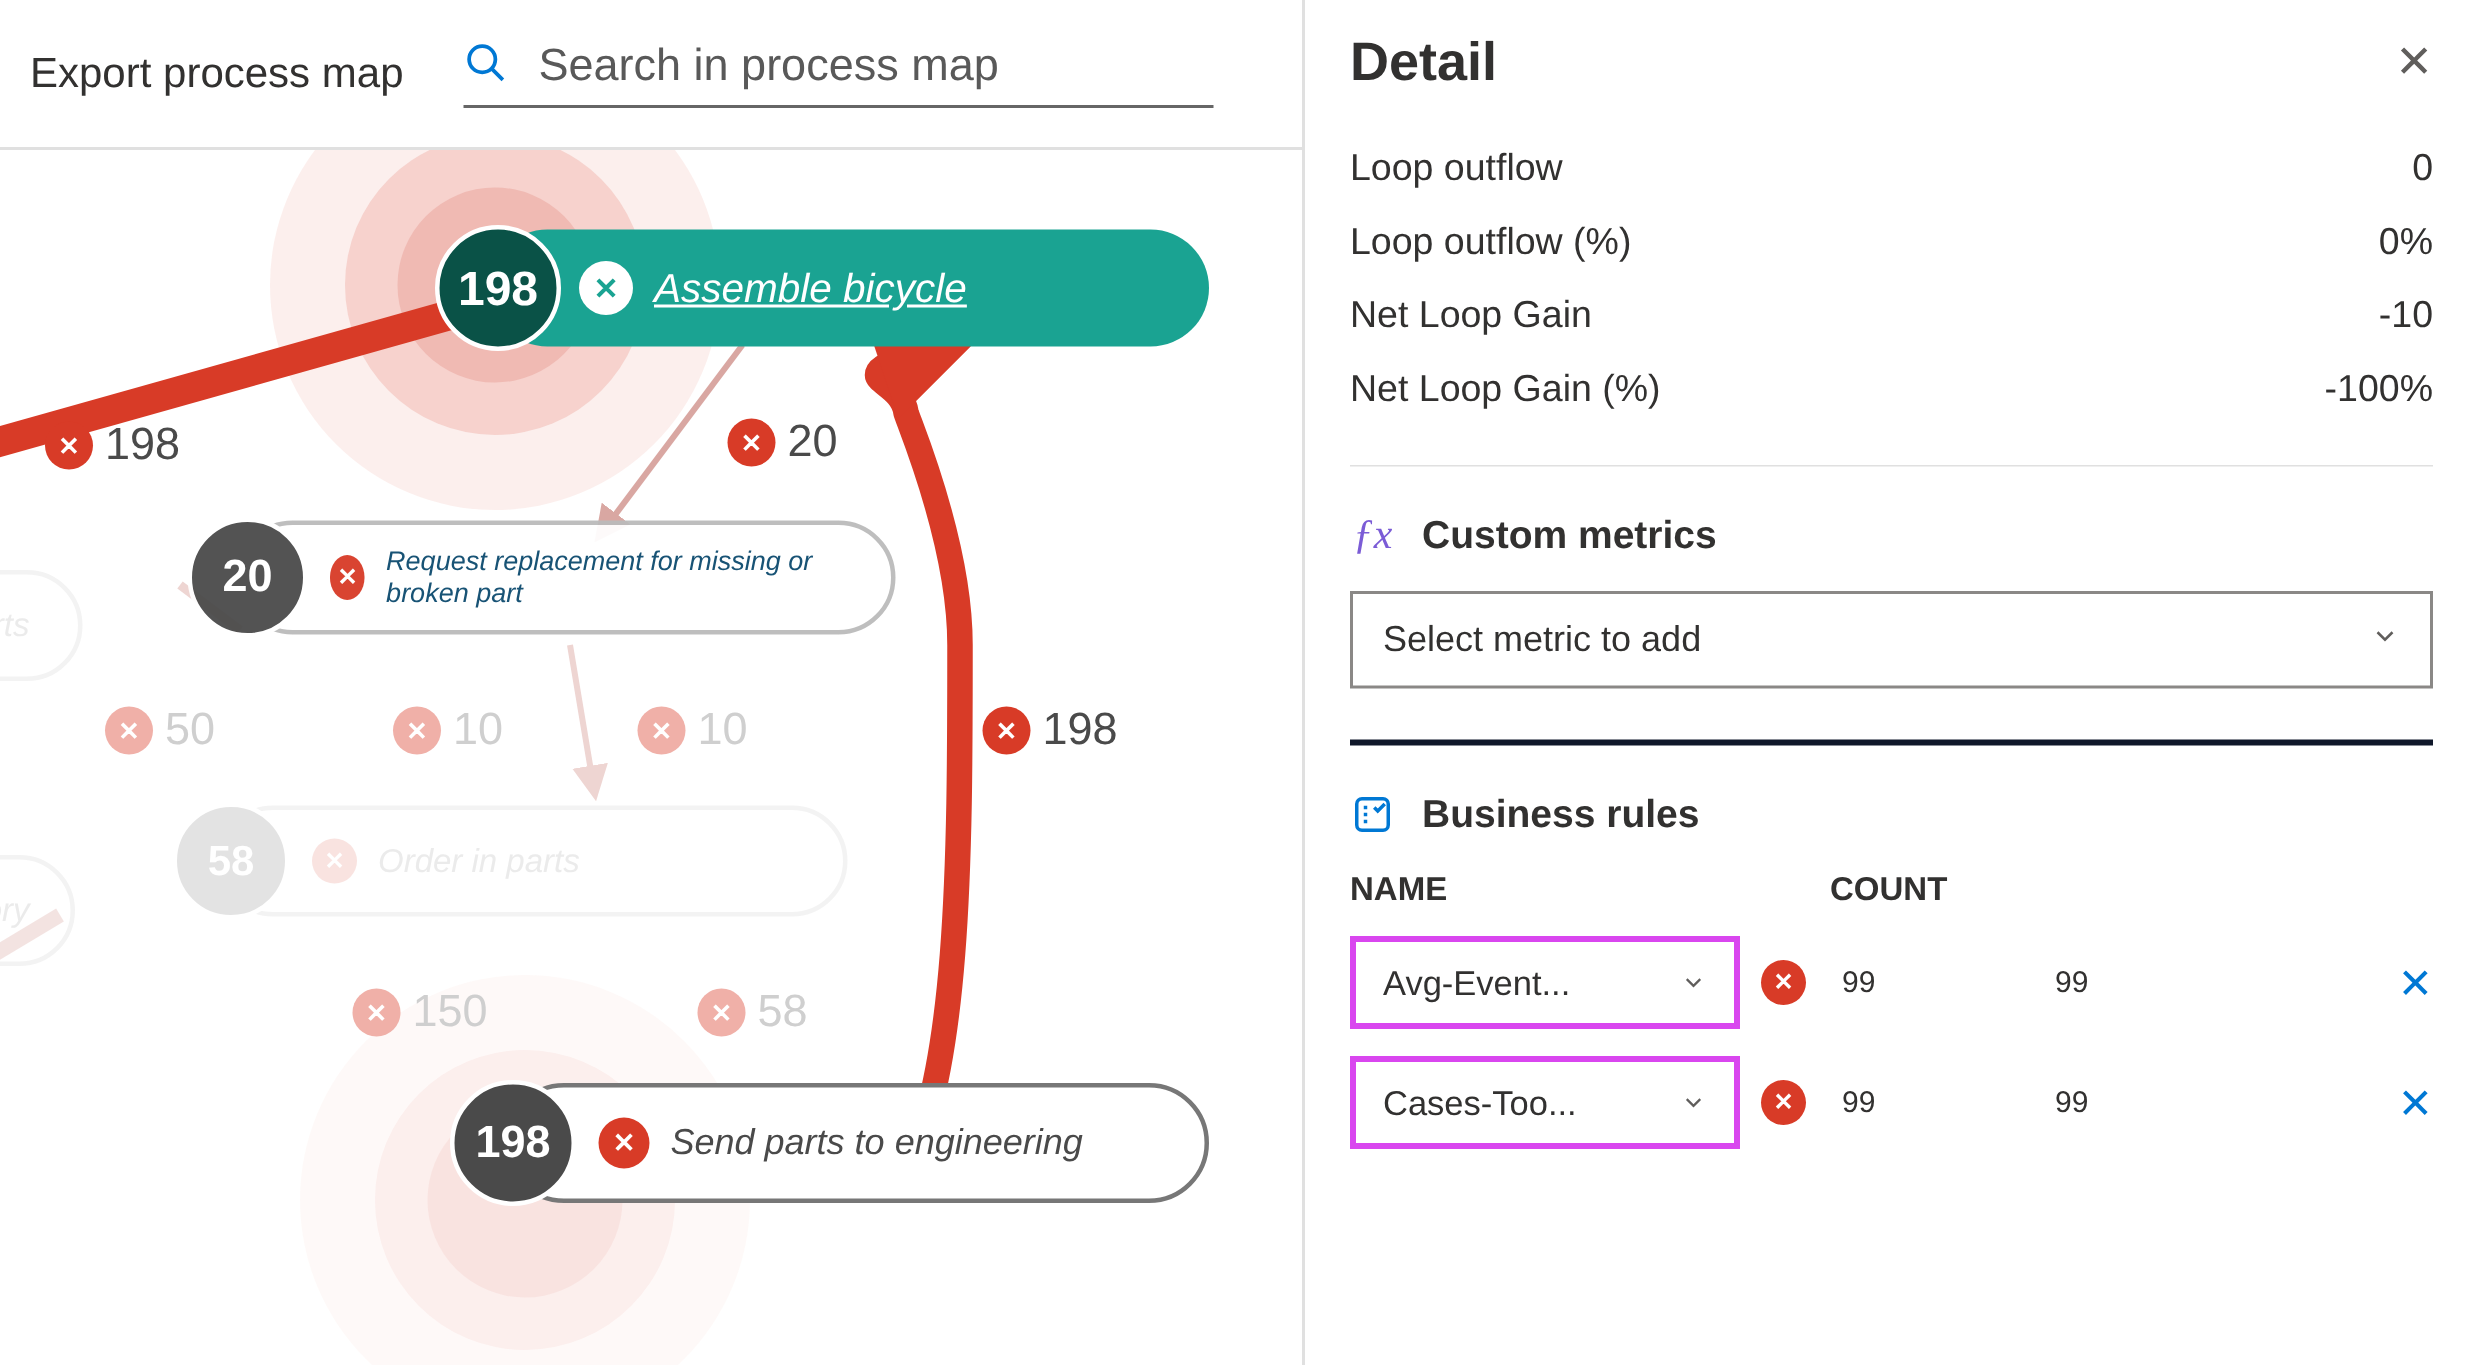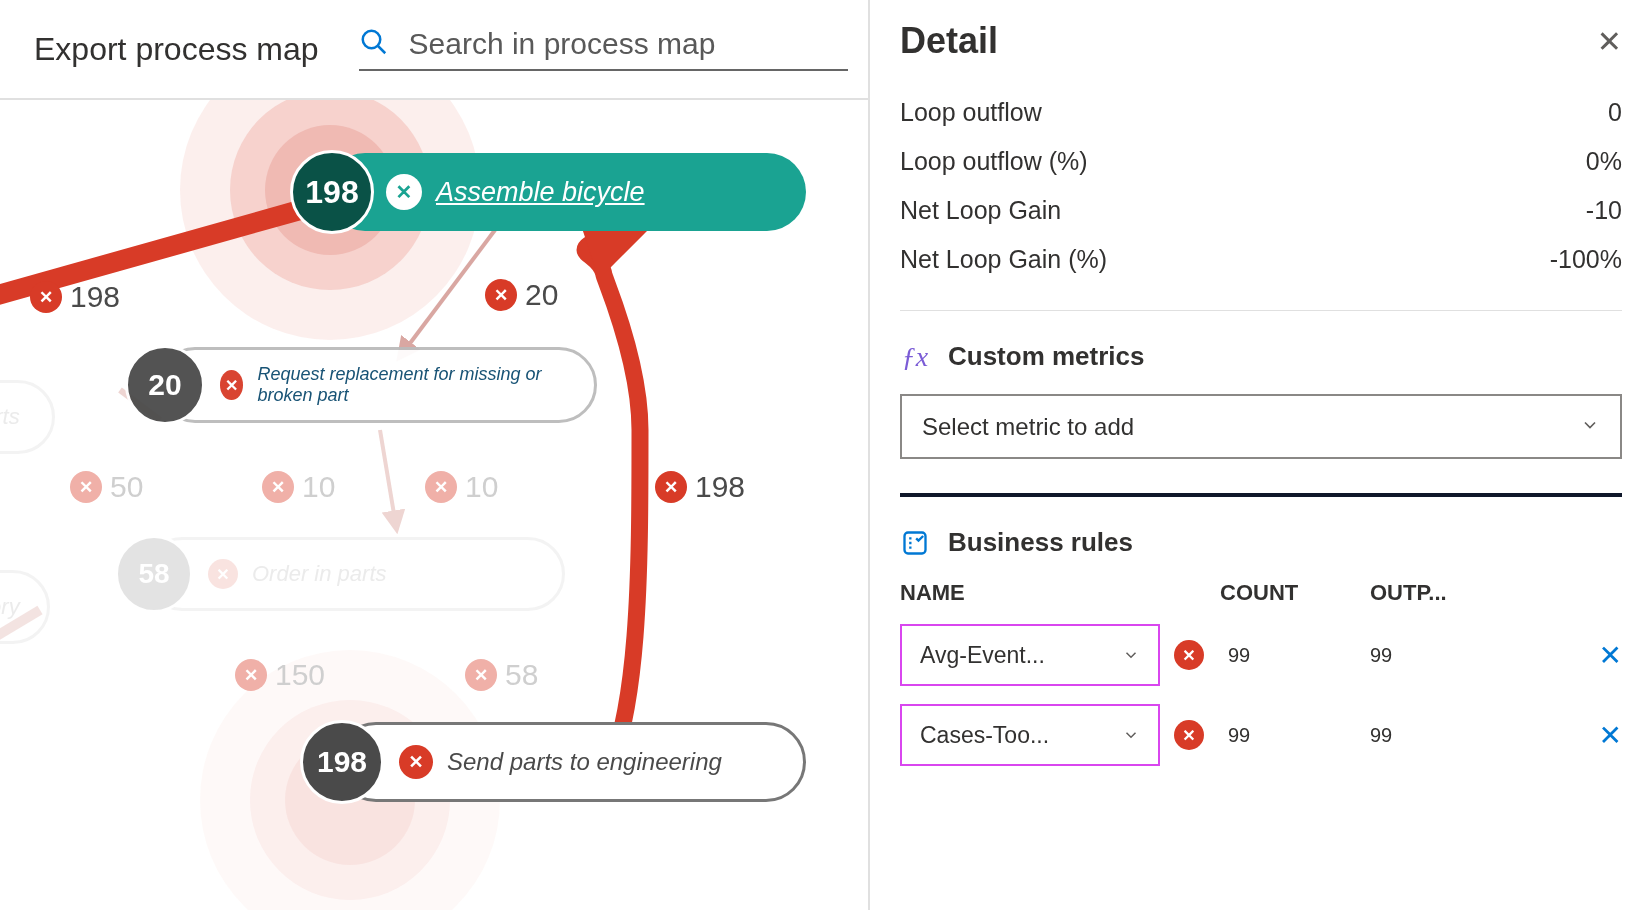--- a/index.html
+++ b/index.html
@@ -3,21 +3,21 @@
 <meta charset="utf-8">
 <style>
   * { box-sizing: border-box; margin: 0; padding: 0; }
   html, body { width: 1652px; height: 910px; font-family: "Segoe UI", sans-serif; background: #fff; overflow: hidden; }
   .app { display: flex; width: 100%; height: 100%; }
   .left { width: 870px; height: 100%; border-right: 2px solid #e0e0e0; position: relative; }
   .right { flex: 1; padding: 20px 30px 0 30px; display: flex; flex-direction: column; }
 
   
   .topbar { display: flex; align-items: center; height: 100px; padding: 0 20px; border-bottom: 2px solid #e0e0e0; gap: 40px; }
-  .export-link { font-size: 32px; color: #323130; margin-left: 14px; }
+  .export-link { font-size: 28px; color: #323130; }
   .search-wrap { display: flex; align-items: center; gap: 20px; border-bottom: 2px solid #666; padding-bottom: 8px; flex: 1; max-width: 500px; }
   .search-icon-svg { width: 30px; height: 30px; }
   .search-input { border: none; outline: none; font-size: 30px; color: #595959; flex: 1; background: transparent; }
   .search-input::placeholder { color: #595959; }
 
   
   .canvas { position: absolute; top: 100px; left: 0; right: 0; bottom: 0; overflow: hidden; }
   .svglayer { position: absolute; top: 0; left: 0; width: 100%; height: 100%; }
 
   
@@ -81,21 +81,21 @@
   .section-head .title { font-size: 26px; font-weight: 600; color: #323130; }
   .fx-icon { font-family: serif; font-style: italic; font-size: 28px; color: #7b5cd6; }
   .select-box { border: 2px solid #8a8886; height: 65px; display: flex; align-items: center; justify-content: space-between; padding: 0 20px; font-size: 24px; color: #323130; cursor: pointer; margin-bottom: 30px; }
   .chev { }
   .custom-section { border-bottom: 4px solid #0f172a; padding-bottom: 4px; margin-bottom: 30px; }
   .table-head { display: flex; font-size: 22px; font-weight: 600; color: #323130; margin-bottom: 18px; }
   .col-name { width: 320px; }
   .col-count { width: 150px; }
   .col-out { flex: 1; }
   .rule-row { display: flex; align-items: center; gap: 14px; margin-bottom: 18px; }
-  .rule-select { border: 2px solid #d946ef; height: 62px; width: 260px; display: flex; align-items: center; justify-content: space-between; padding: 0 18px; font-size: 23px; color: #323130; }
+  .rule-select { border: 4px solid #d946ef; height: 62px; width: 260px; display: flex; align-items: center; justify-content: space-between; padding: 0 18px; font-size: 23px; color: #323130; }
   .rule-x { width: 30px; height: 30px; border-radius: 50%; background: #d83b27; display: flex; align-items: center; justify-content: center; }
   .rule-x::after { content: "✕"; color: #fff; font-size: 16px; font-weight: bold; }
   .rule-val { font-size: 20px; color: #323130; }
   .rule-val.count { width: 128px; margin-left: 10px; }
   .rule-val.out { flex: 1; }
   .rule-close { color: #0078d4; font-size: 28px; cursor: pointer; }
   .check-icon-svg { width: 28px; height: 28px; }
 </style>
 </head>
 <body>
@@ -278,21 +278,20 @@
             <path d="M7 8h2M7 12h2M7 16h2"></path>
             <path d="M13 8l2 2 4-4" stroke="#0078d4"></path>
           </svg>
       </span>
       <span class="title">Business rules</span>
     </div>
 
     <div class="table-head">
       <div class="col-name">NAME</div>
       <div class="col-count">COUNT</div>
-      <div class="col-out">OUTP...</div>
     </div>
 
     <div class="rule-row">
       <div class="rule-select">
         <span>Avg-Event...</span>
         <svg width="18" height="18" viewBox="0 0 24 24" fill="none" stroke="#605e5c" stroke-width="2">
             <polyline points="6 9 12 15 18 9"></polyline>
           </svg>
       </div>
       <span class="rule-x"></span>

